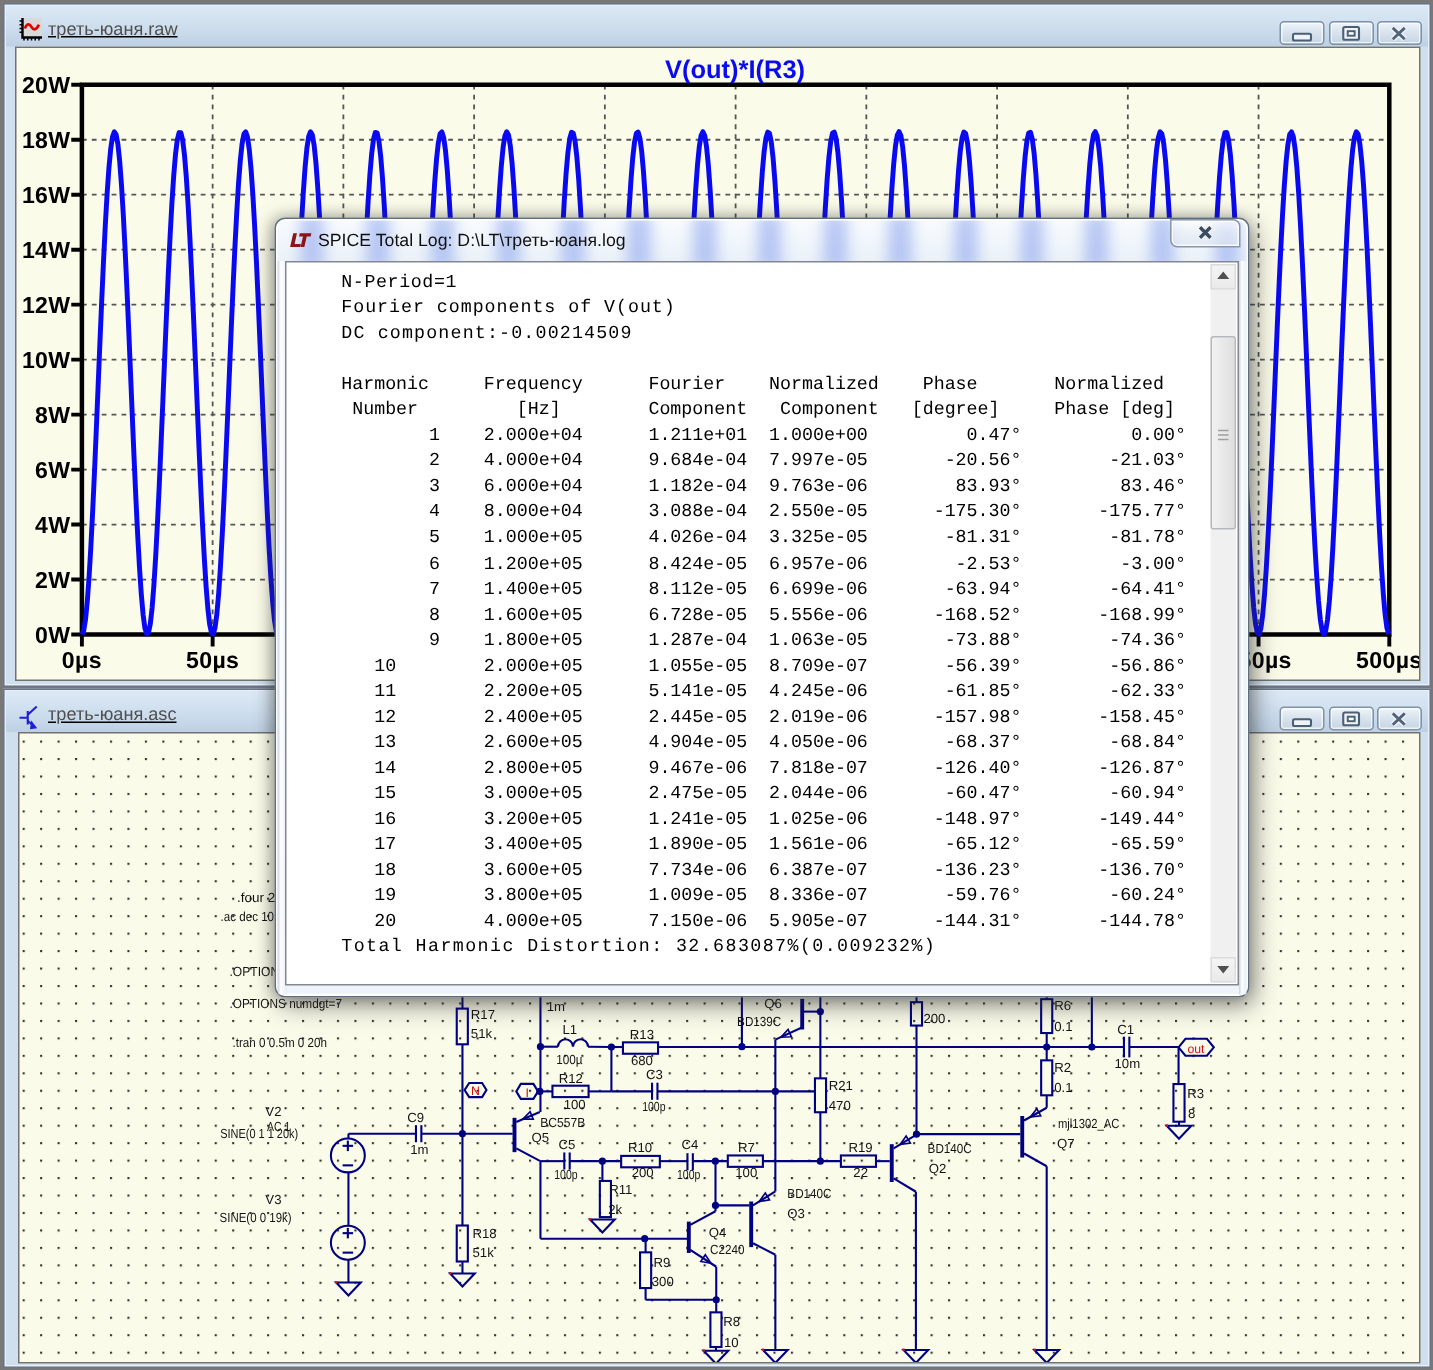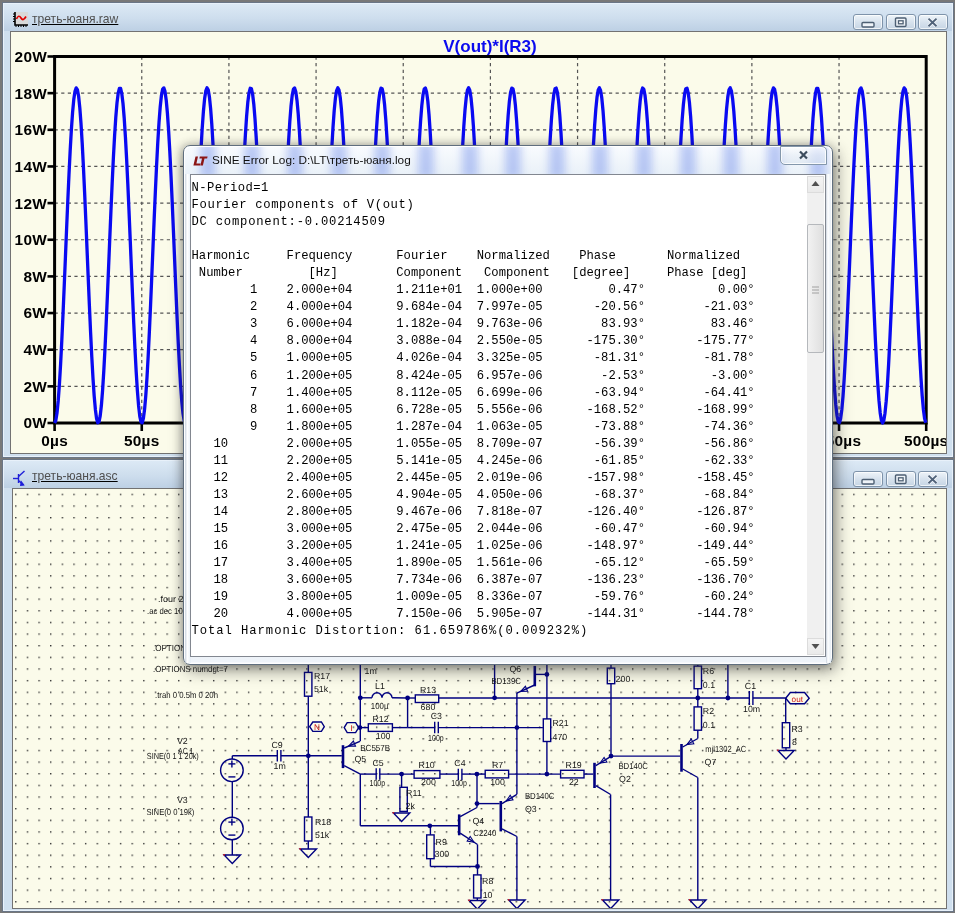--- a/index.html
+++ b/index.html
@@ -35,21 +35,21 @@
   overflow:hidden; background:linear-gradient(#f8fbfe,#eaf1f8); }
 .streak { position:absolute; top:-4px; width:16px; height:36px;
   background:rgba(120,147,235,.47); filter:blur(4.5px); }
 .dttl { position:absolute; left:28px; top:7px; font-size:11.8px; color:#101010; white-space:nowrap; }
 .dicon { position:absolute; left:9px; top:8px; }
 .dclose { position:absolute; right:5px; top:0px; width:47px; height:19px;
   border:1px solid #8497ab; border-radius:0 5px 0 5px;
   background:linear-gradient(rgba(253,254,255,.75),rgba(232,238,246,.7) 48%,rgba(219,229,240,.7));
   box-shadow: inset 0 0 0 1px rgba(255,255,255,.8); }
 .dcont { position:absolute; left:6px; right:6px; top:28px; bottom:7px;
-  background:#fff; border:1px solid #828790; }
+  background:#fff; border:1px solid #828790;padding-left:36px; }
 .dcont pre { font-family:"Liberation Mono", monospace; font-size:12.2px; line-height:17.05px;
   color:#000; padding:5px 0 0 0.5px; }
 .sbar { position:absolute; top:1px; right:1px; bottom:1px; width:17px; background:#f0f0f0; }
 .sbtn { position:absolute; left:0; width:17px; height:17px;
   background:linear-gradient(#f4f4f4,#eaeaea); border:1px solid #dcdcdc; }
 .sthumb { position:absolute; left:0px; top:48px; width:17px; height:129px;
   background:linear-gradient(90deg,#f2f2f2,#dfdfdf); border:1px solid #b5b8bc; border-radius:2px; }
 </style></head>
 <body>
 
@@ -422,21 +422,21 @@
       <div class="streak" style="left:625px"></div>
     </div>
   <div class="gside" style="left:1px;"></div>
     <div class="gside" style="right:1px;"></div>
   <span class="dicon"><svg width="15" height="13" viewBox="0 0 15 13">
         <g fill="#8b1515">
           <path d="M2.5,1.5 L5,1.5 L3.4,8.6 L7.6,8.6 L7.2,10.6 L0.4,10.6 Z"></path>
           <path d="M6.8,1.5 L14.6,1.5 L14.1,3.6 L11.5,3.6 L9.9,10.6 L7.4,10.6 L9,3.6 L6.4,3.6 Z"></path>
         </g>
       </svg></span>
-  <span class="dttl">SINE Error Log: D:\LT\треть-юаня.log</span>
+  <span class="dttl">SPICE Total Log: D:\LT\треть-юаня.log</span>
   <div class="dclose"><svg width="45" height="17">
         <path d="M19,4.5 L26,11.5 M26,4.5 L19,11.5" stroke="#3c4c5e" stroke-width="2.2"></path>
       </svg></div>
   <div class="dcont">
     <pre><span style="letter-spacing:0.41px">N-Period=1</span>
 <span style="letter-spacing:0.65px">Fourier components of V(out)</span>
 <span style="letter-spacing:0.78px">DC component:-0.00214509</span>
 
 Harmonic     Frequency      Fourier    Normalized    Phase       Normalized
  Number         [Hz]        Component   Component   [degree]     Phase [deg]
@@ -453,21 +453,21 @@
    11        2.200e+05      5.141e-05  4.245e-06       -61.85°        -62.33°
    12        2.400e+05      2.445e-05  2.019e-06      -157.98°       -158.45°
    13        2.600e+05      4.904e-05  4.050e-06       -68.37°        -68.84°
    14        2.800e+05      9.467e-06  7.818e-07      -126.40°       -126.87°
    15        3.000e+05      2.475e-05  2.044e-06       -60.47°        -60.94°
    16        3.200e+05      1.241e-05  1.025e-06      -148.97°       -149.44°
    17        3.400e+05      1.890e-05  1.561e-06       -65.12°        -65.59°
    18        3.600e+05      7.734e-06  6.387e-07      -136.23°       -136.70°
    19        3.800e+05      1.009e-05  8.336e-07       -59.76°        -60.24°
    20        4.000e+05      7.150e-06  5.905e-07      -144.31°       -144.78°
-<span style="letter-spacing:0.95px">Total Harmonic Distortion: 61.659786%(0.009232%)</span></pre>
+<span style="letter-spacing:0.95px">Total Harmonic Distortion: 32.683087%(0.009232%)</span></pre>
     <div class="sbar">
       <div class="sbtn" style="top:0"><svg width="15" height="15">
             <path d="M7.5,4 L11.5,9 L3.5,9 Z" fill="#505050"></path>
           </svg></div>
       <div class="sbtn" style="bottom:0"><svg width="15" height="15">
             <path d="M7.5,10 L11.5,5 L3.5,5 Z" fill="#505050"></path>
           </svg></div>
       <div class="sthumb"><svg width="15" height="129">
             <path d="M4,62 h7 M4,65 h7 M4,68 h7" stroke="#a0a0a0" stroke-width="1"></path>
           </svg></div>

